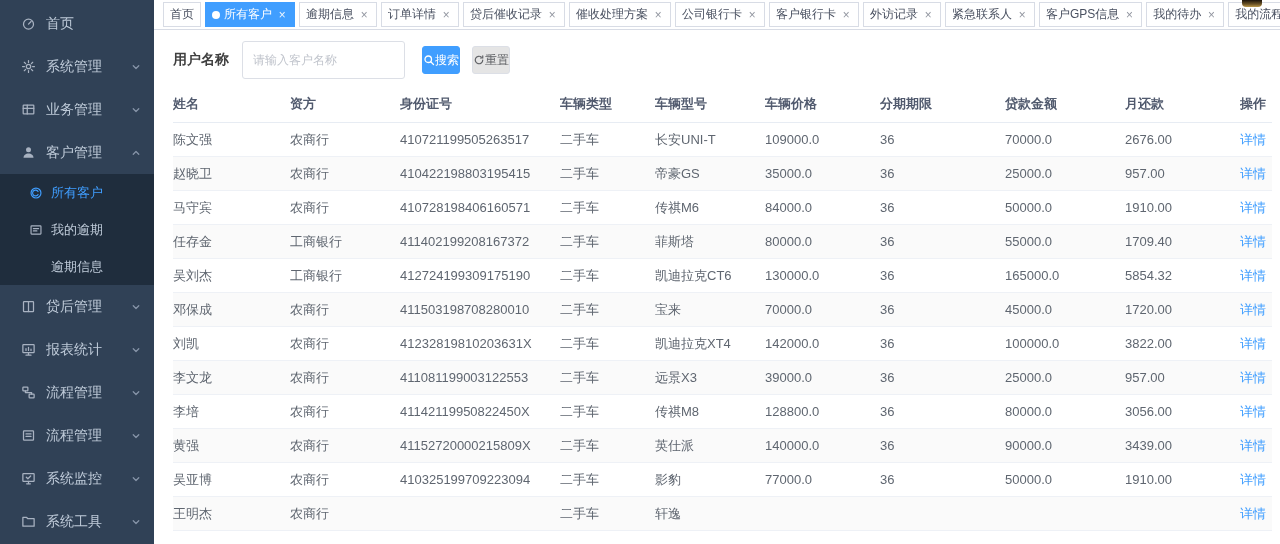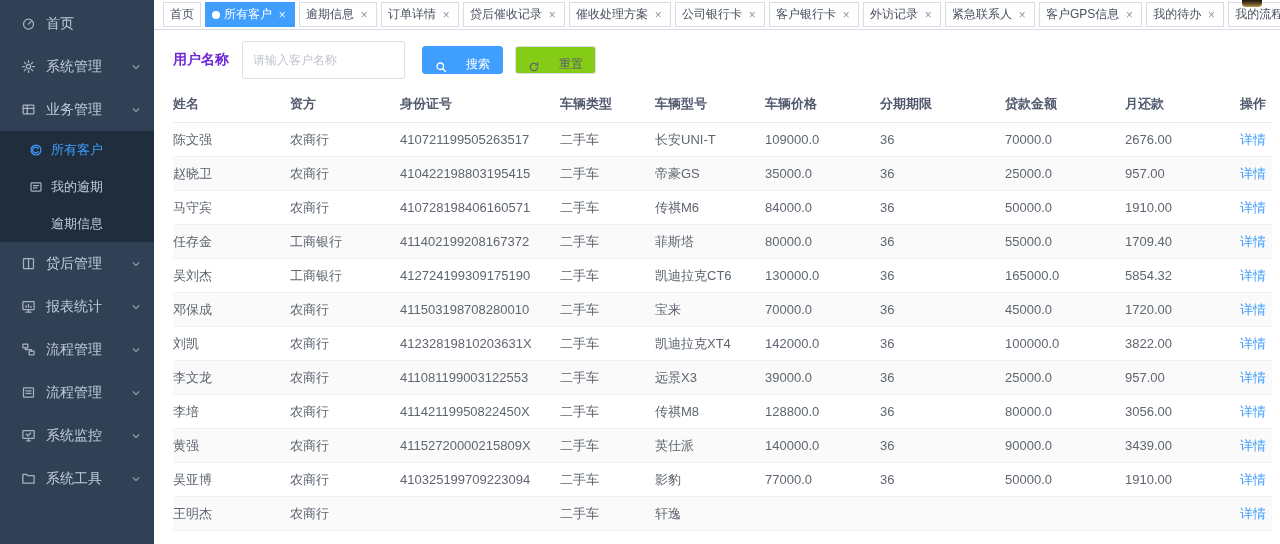--- a/index.html
+++ b/index.html
@@ -60,35 +60,35 @@
   .avatar {
     position:absolute; top:0; right:18px; width:20px; height:7px;
     border-radius:0 0 4px 4px; z-index:5;
     background:linear-gradient(180deg,#1b130a 0%,#6e5527 60%,#bd9a4b 100%);
   }
 
   .content { flex:1; overflow:hidden; padding:15px 8px 0 19px; background:#fff; }
 
   
   .search-row { display:flex; align-items:center; height:30px; }
-  .search-label { font-size:14px; font-weight:700; color:#6d28d9; margin-right:13px; }
+  .search-label { font-size:14px; font-weight:700; color:#404040; margin-right:13px; }
   .search-input {
     width:163px; height:38px; border:1px solid #dcdfe6; border-radius:3px;
     padding:0 10px; font-size:12px; color:#606266; outline:none;
     font-family:"Liberation Sans", sans-serif;
   }
   .search-input::placeholder { color:#c0c4cc; }
   .btn {
-    display:inline-flex; align-items:flex-end; gap:19px; height:28px; padding:0 12px;
+    display:inline-flex; align-items:center; gap:0; height:28px; padding:0 0;
     border-radius:3px; font-size:12px; cursor:pointer; border:1px solid transparent;
     font-family:"Liberation Sans", sans-serif;
   }
   .btn svg { flex:none; }
   .btn.primary { background:#409eff; border-color:#409eff; color:#fff; margin-left:17px; }
-  .btn.plain { background:#84cc16; border-color:#dcdfe6; color:#606266; margin-left:12px; }
+  .btn.plain { background:#e5e5e5; border-color:#dcdfe6; color:#606266; margin-left:12px; }
 
   
   table { width:100%; border-collapse:collapse; table-layout:fixed; margin-top:14px; }
   th {
     font-size:13px; color:#515a6e; font-weight:700; text-align:left;
     padding:6px 0 9px; border-bottom:1px solid #e7ecf3;
     white-space:nowrap; overflow:hidden;
   }
   td {
     font-size:13px; color:#5f6670; height:34px; padding:0;
@@ -130,20 +130,34 @@
   </div>
       <div class="menu-item">
     <span class="mi-icon">
           <svg viewBox="0 0 24 24" fill="none" stroke="currentColor" stroke-width="2" stroke-linecap="round" stroke-linejoin="round">
             <rect x="3.5" y="5" width="17" height="14" rx="1"></rect>
             <path d="M3.5 10h17M10 5v14"></path>
           </svg>
         </span>
     <span class="mi-label">业务管理</span>
     <span class="mi-chevron">
+          <svg viewBox="0 0 24 24" fill="none" stroke="currentColor" stroke-width="2.5" stroke-linecap="round" stroke-linejoin="round">
+            <path d="M6.5 9.5L12 15l5.5-5.5"></path>
+          </svg>
+        </span>
+  </div>
+      <div class="menu-item">
+    <span class="mi-icon">
+          <svg viewBox="0 0 24 24" fill="currentColor">
+            <circle cx="12" cy="7.5" r="4"></circle>
+            <path d="M4 20.5c0-4.5 3.6-7 8-7s8 2.5 8 7z"></path>
+          </svg>
+        </span>
+    <span class="mi-label">客户管理</span>
+    <span class="mi-chevron up">
           <svg viewBox="0 0 24 24" fill="none" stroke="currentColor" stroke-width="2.5" stroke-linecap="round" stroke-linejoin="round">
             <path d="M6.5 9.5L12 15l5.5-5.5"></path>
           </svg>
         </span>
   </div>
       <div class="submenu">
         <div class="sub-item active">
     <span class="mi-icon">
             <svg viewBox="0 0 24 24" fill="none" stroke="currentColor" stroke-width="2" stroke-linecap="round" stroke-linejoin="round">
               <circle cx="12" cy="12" r="8.5"></circle>

